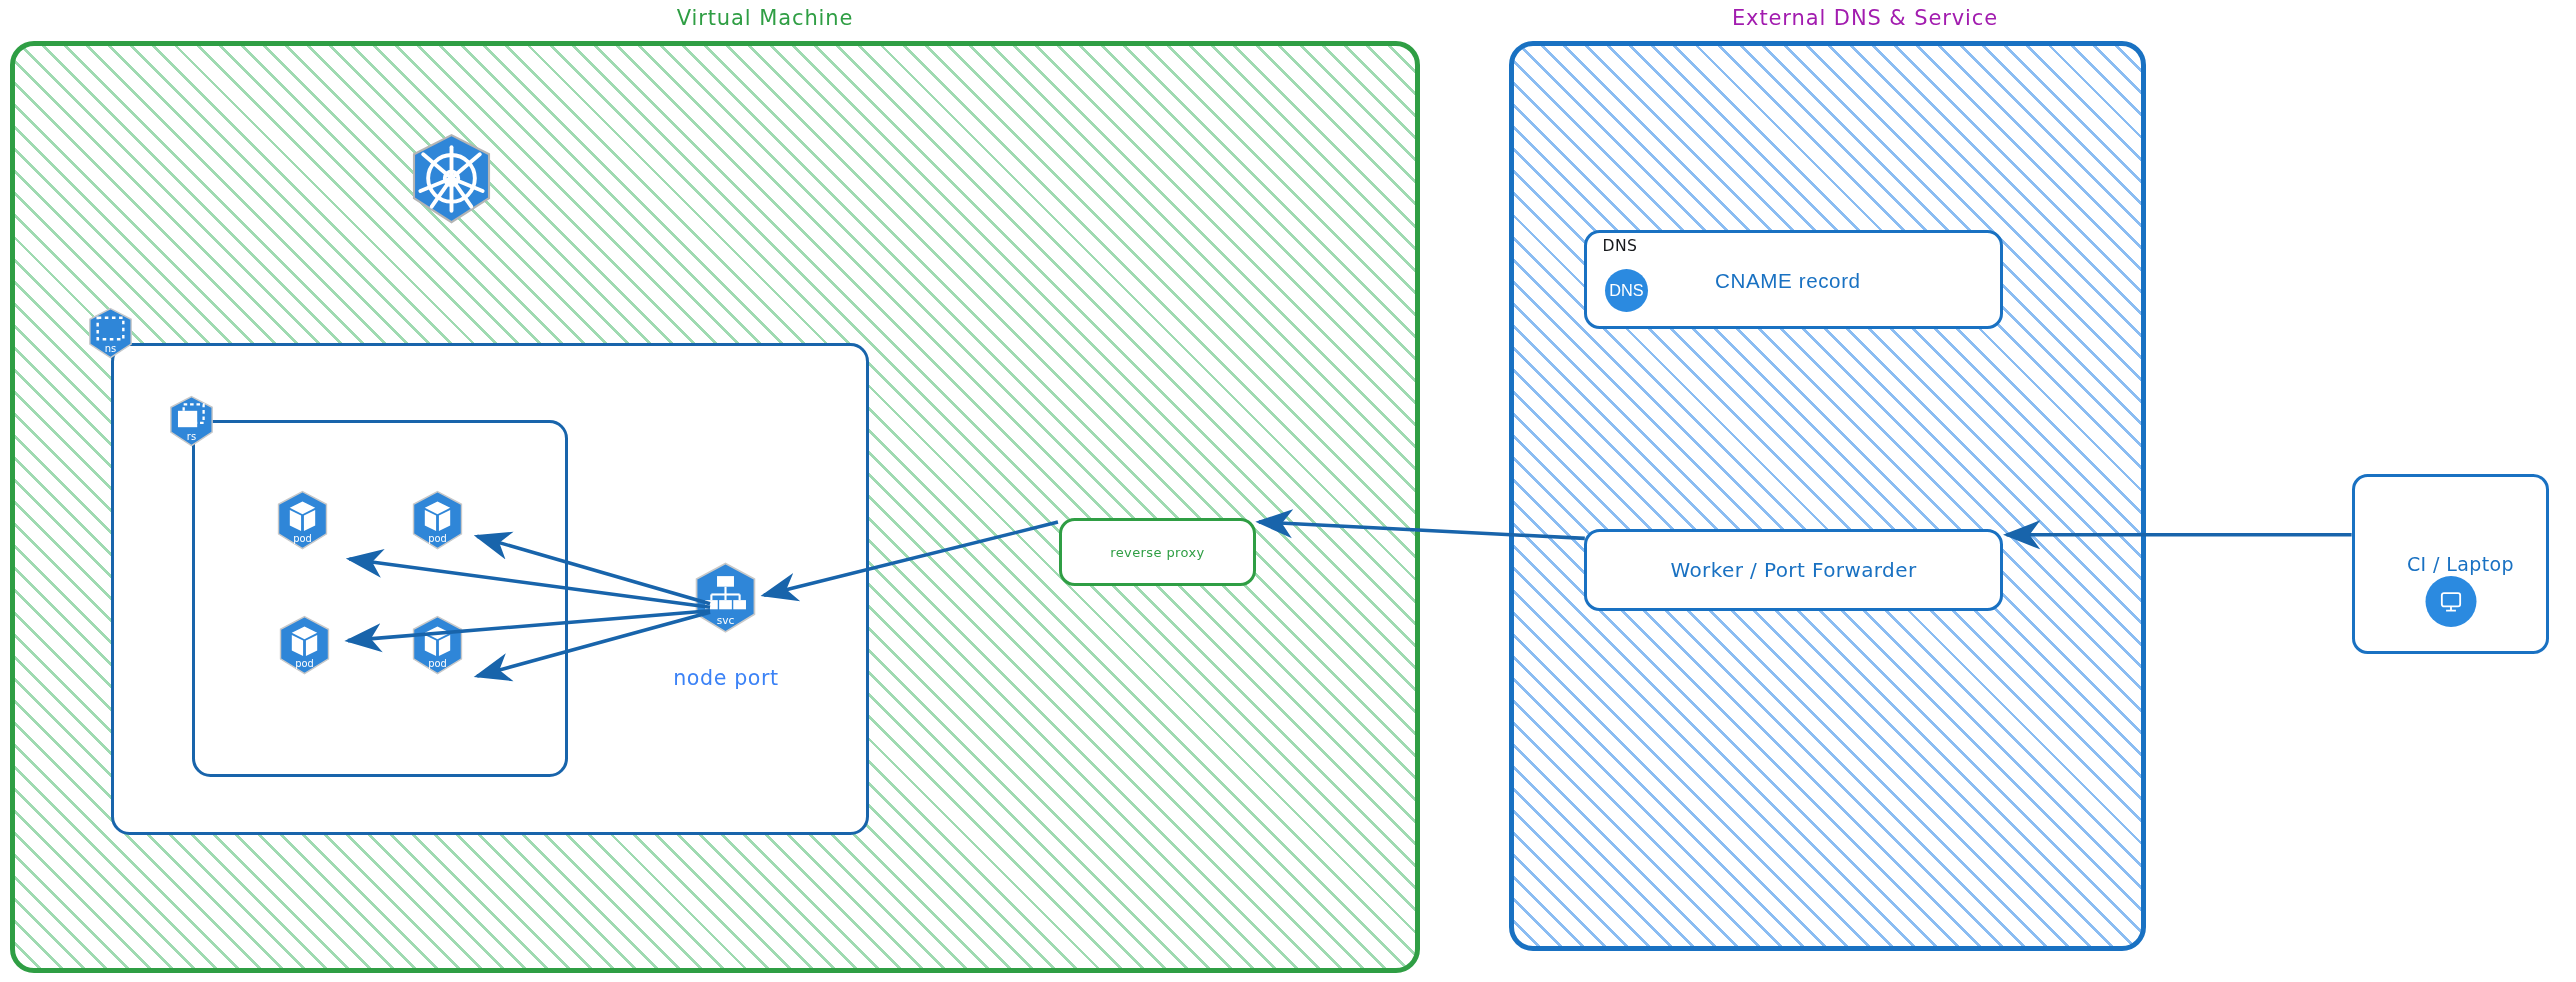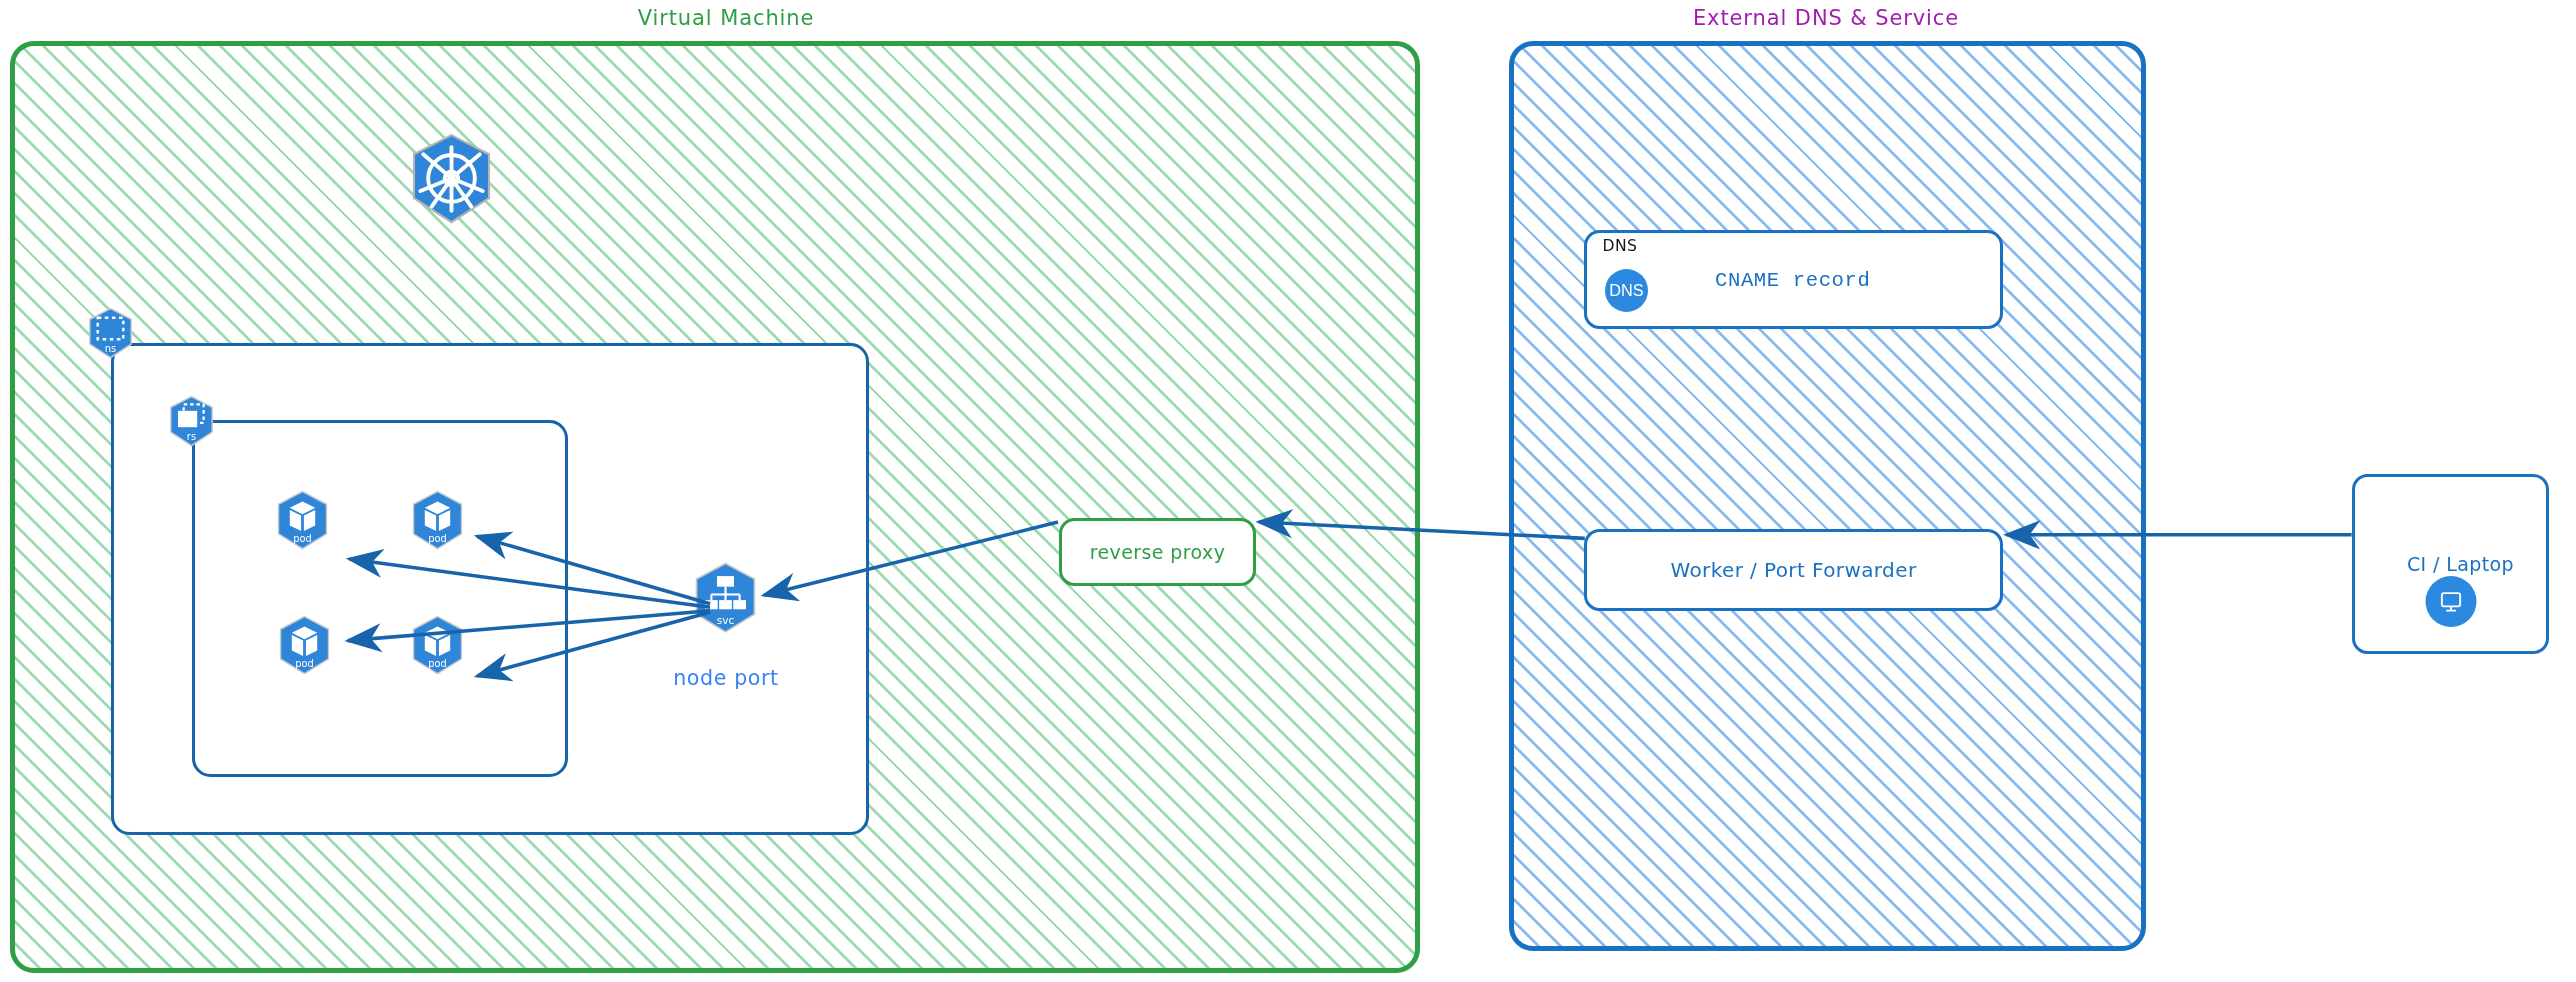--- a/index.html
+++ b/index.html
@@ -58,20 +58,21 @@
   }
 
   .group-title {
     position: absolute;
     font-family: "DejaVu Sans", sans-serif;
     font-size: 21px;
     font-weight: 400;
     letter-spacing: 0.9px;
     white-space: nowrap;
     transform: translateX(-50%);
+    margin-left: 39px;
   }
   .title-vm { left: 726px; top: 5.7px; color: #2f9e44; }
   .title-ext { left: 1826px; top: 5.7px; color: #a21caf; }
 
   
   .plainbox {
     position: absolute;
     box-sizing: border-box;
     background: #ffffff;
     border: 3.6px solid #1864ab;
@@ -86,21 +87,21 @@
     box-sizing: border-box;
     background: #ffffff;
     border-radius: 15.6px;
     display: flex;
     align-items: center;
     justify-content: center;
     margin-top: 30px;
   }
   .nodebox .nodelabel {
     font-family: "DejaVu Sans", sans-serif;
-    font-size: 19px;
+    font-size: 13px;
     letter-spacing: 0.4px;
     white-space: nowrap;
   }
 
   .box-rproxy {
     left: 1059px; top: 488px; width: 197px; height: 68px;
     border: 3.6px solid #2f9e44;
   }
   .box-rproxy .nodelabel { color: #2f9e44; }
 
@@ -143,21 +144,21 @@
   .dns-circle span {
     color: #ffffff;
     font-family: "Liberation Sans", sans-serif;
     font-size: 16.3px;
     font-weight: 400;
     letter-spacing: 0.1px;
   }
   .dns-text {
     position: absolute;
     left: 128px; top: 36px;
-    font-family: Liberation Mono, monospace;
+    font-family: Liberation Sans, sans-serif;
     font-size: 20.6px;
     color: #1971c2;
     letter-spacing: 0.6px;
   }
 
   
   .ci-monitor {
     position: absolute;
     left: 50%; top: 99px;
     transform: translateX(-50%);

